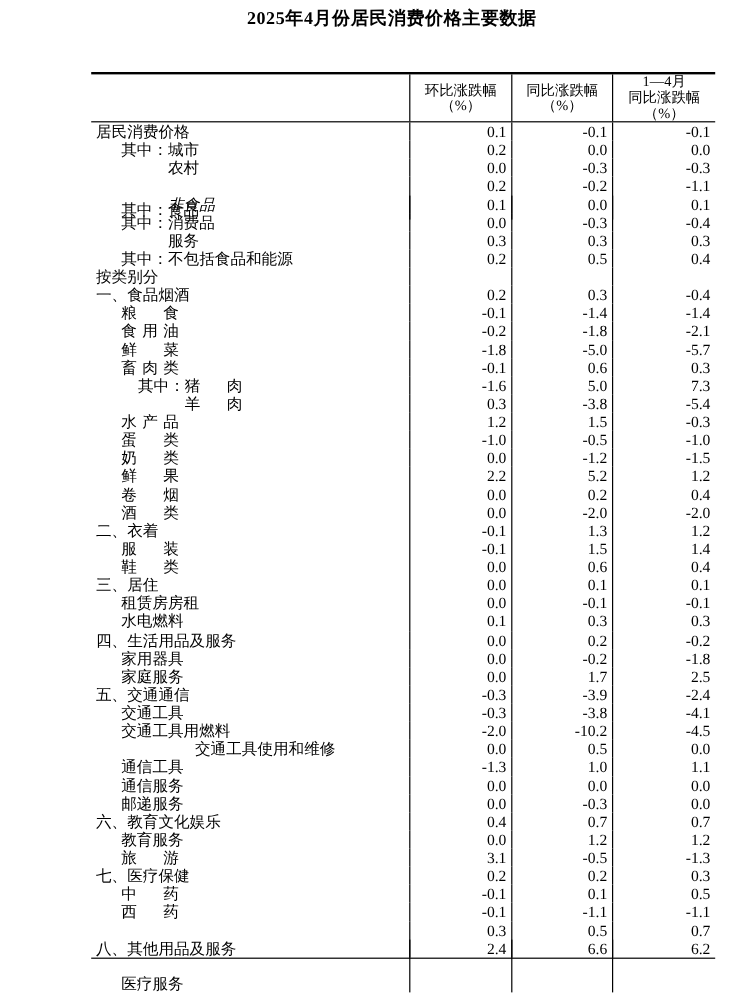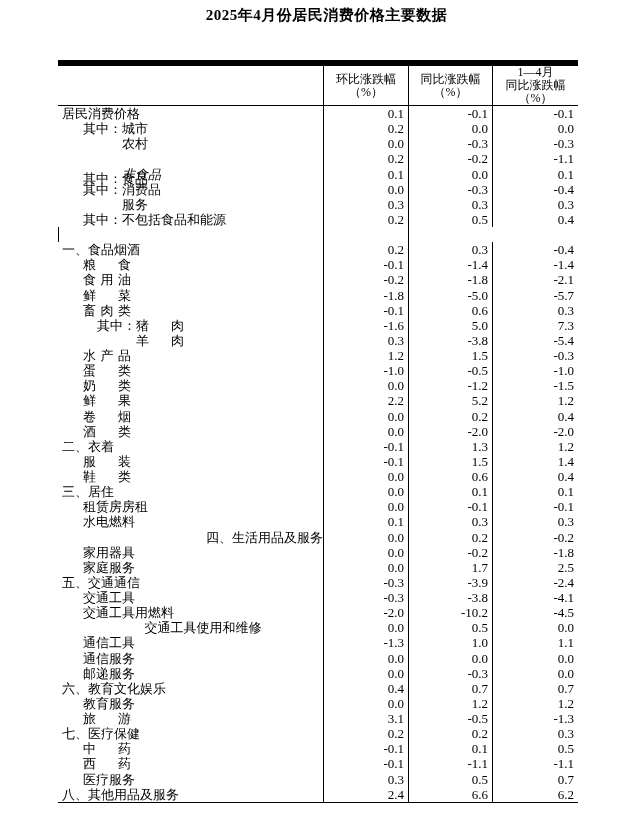--- a/index.html
+++ b/index.html
@@ -14,23 +14,23 @@
   .title{
     position:absolute;
     top:6px;left:12px;width:629px;
     text-align:center;
     font-size:15px;
     font-weight:700;
     letter-spacing:0.5px;
   }
   .tbl{
     position:absolute;
-    left:58px;top:60px;
+    left:76px;top:60px;
     width:520px;
-    border-top:6px solid #000000;
+    border-top:2px solid #000000;
     border-bottom:1px solid #000000;
     box-sizing:content-box;
   }
   .thead{
     display:grid;
     grid-template-columns:265px 85px 84px 86px;
     height:39px;
     border-bottom:1px solid #000000;
   }
   .hcell{
@@ -136,20 +136,21 @@
           <div class="cell num">0.3</div>
           <div class="cell num">0.3</div>
         </div>
         <div class="row">
           <div class="cell lbl" style="padding-left: 25px;"><span>其中：</span><span>不包括食品和能源</span></div>
           <div class="cell num">0.2</div>
           <div class="cell num">0.5</div>
           <div class="cell num">0.4</div>
         </div>
         <div class="row">
+          <div class="cell lbl" style="padding-left: 4px;"><span>按类别分</span></div>
           <div class="cell num"></div>
           <div class="cell num"></div>
           <div class="cell num"></div>
         </div>
         <div class="row">
           <div class="cell lbl" style="padding-left: 4px;"><span>一、食品烟酒</span></div>
           <div class="cell num">0.2</div>
           <div class="cell num">0.3</div>
           <div class="cell num">-0.4</div>
         </div>
@@ -255,21 +256,21 @@
           <div class="cell num">-0.1</div>
           <div class="cell num">-0.1</div>
         </div>
         <div class="row">
           <div class="cell lbl" style="padding-left: 25px;"><span>水电燃料</span></div>
           <div class="cell num">0.1</div>
           <div class="cell num">0.3</div>
           <div class="cell num">0.3</div>
         </div>
         <div class="row">
-          <div class="cell lbl" style="padding-left: 4px; text-align: right;"><span>四、生活用品及服务</span></div>
+          <div class="cell lbl" style="padding-left: 4px;"><span>四、生活用品及服务</span></div>
           <div class="cell num">0.0</div>
           <div class="cell num">0.2</div>
           <div class="cell num">-0.2</div>
         </div>
         <div class="row">
           <div class="cell lbl" style="padding-left: 25px;"><span>家用器具</span></div>
           <div class="cell num">0.0</div>
           <div class="cell num">-0.2</div>
           <div class="cell num">-1.8</div>
         </div>
@@ -351,21 +352,21 @@
           <div class="cell num">0.1</div>
           <div class="cell num">0.5</div>
         </div>
         <div class="row">
           <div class="cell lbl" style="padding-left: 25px;"><span class="jw">西药</span></div>
           <div class="cell num">-0.1</div>
           <div class="cell num">-1.1</div>
           <div class="cell num">-1.1</div>
         </div>
         <div class="row">
-          <div class="cell lbl" style="padding-left: 25px;"><span>医疗服务</span></div>
+          <div class="cell lbl" style="padding-left: 25px; margin-top: 44px;"><span>医疗服务</span></div>
           <div class="cell num">0.3</div>
           <div class="cell num">0.5</div>
           <div class="cell num">0.7</div>
         </div>
         <div class="row">
           <div class="cell lbl" style="padding-left: 4px;"><span>八、其他用品及服务</span></div>
           <div class="cell num">2.4</div>
           <div class="cell num">6.6</div>
           <div class="cell num">6.2</div>
         </div>

